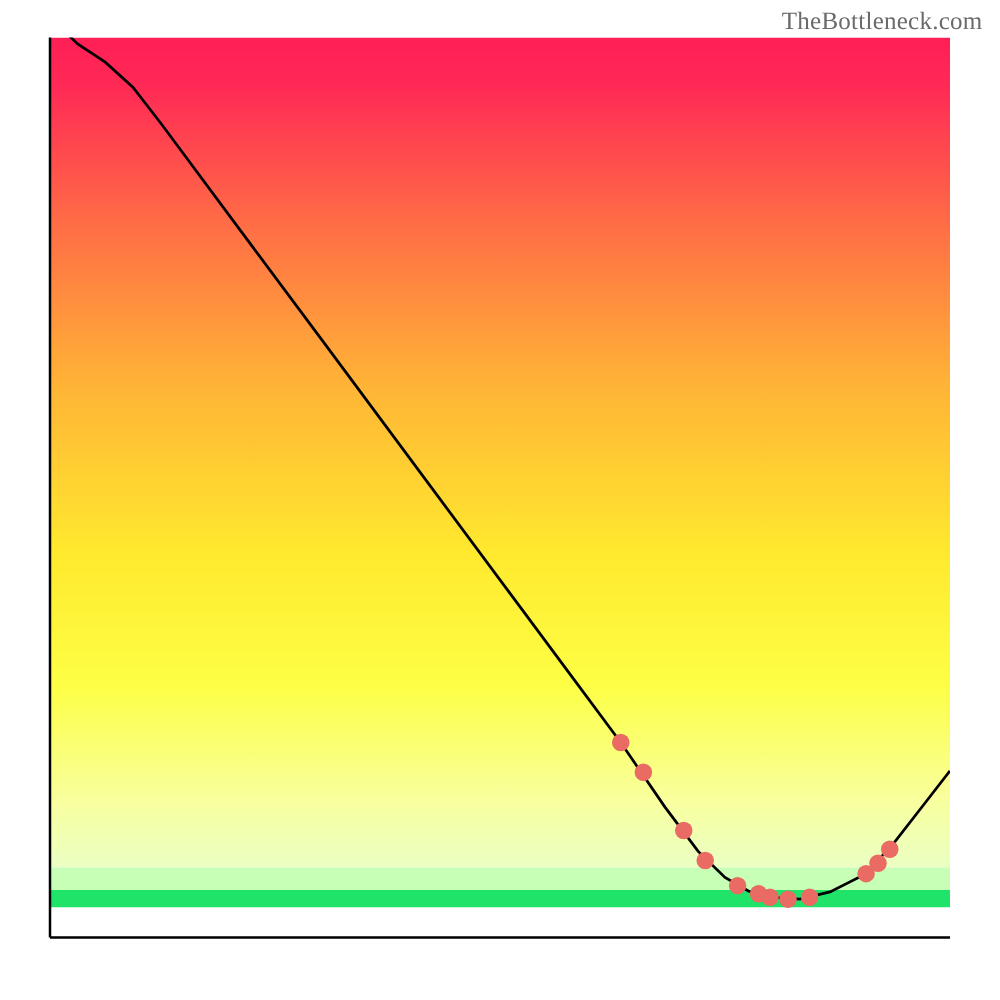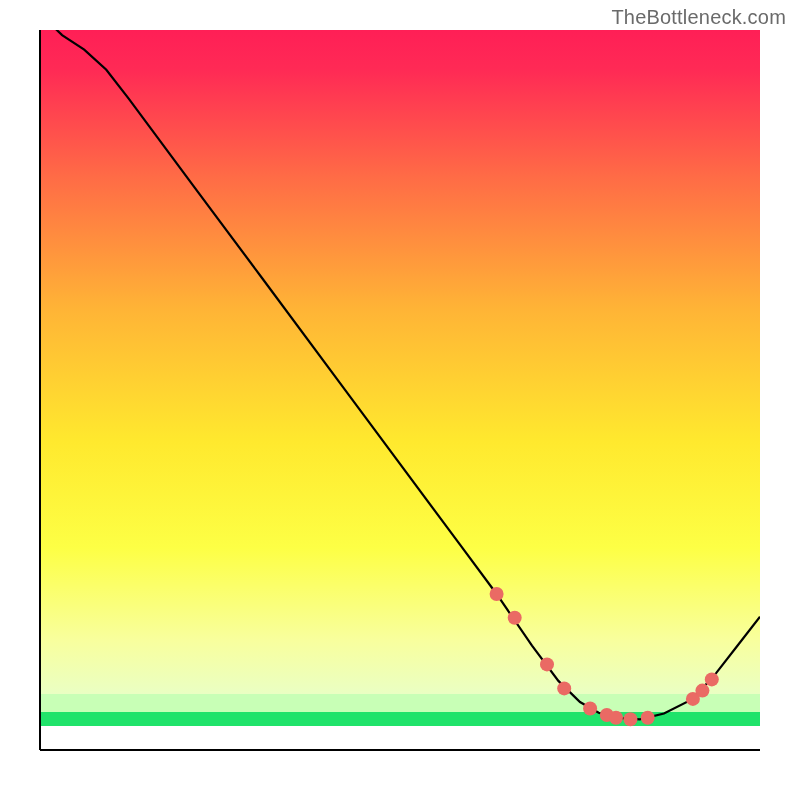--- a/index.html
+++ b/index.html
@@ -8,20 +8,21 @@
     width: 800px;
     height: 800px;
     background: #ffffff;
     font-family: Arial, Helvetica, sans-serif;
     overflow: hidden;
   }
   .canvas-wrap {
     position: relative;
     width: 800px;
     height: 800px;
+    font-family: Liberation Serif, serif;
   }
   svg.plot {
     position: absolute;
     left: 0;
     top: 0;
     width: 800px;
     height: 800px;
     display: block;
   }
   .watermark {

